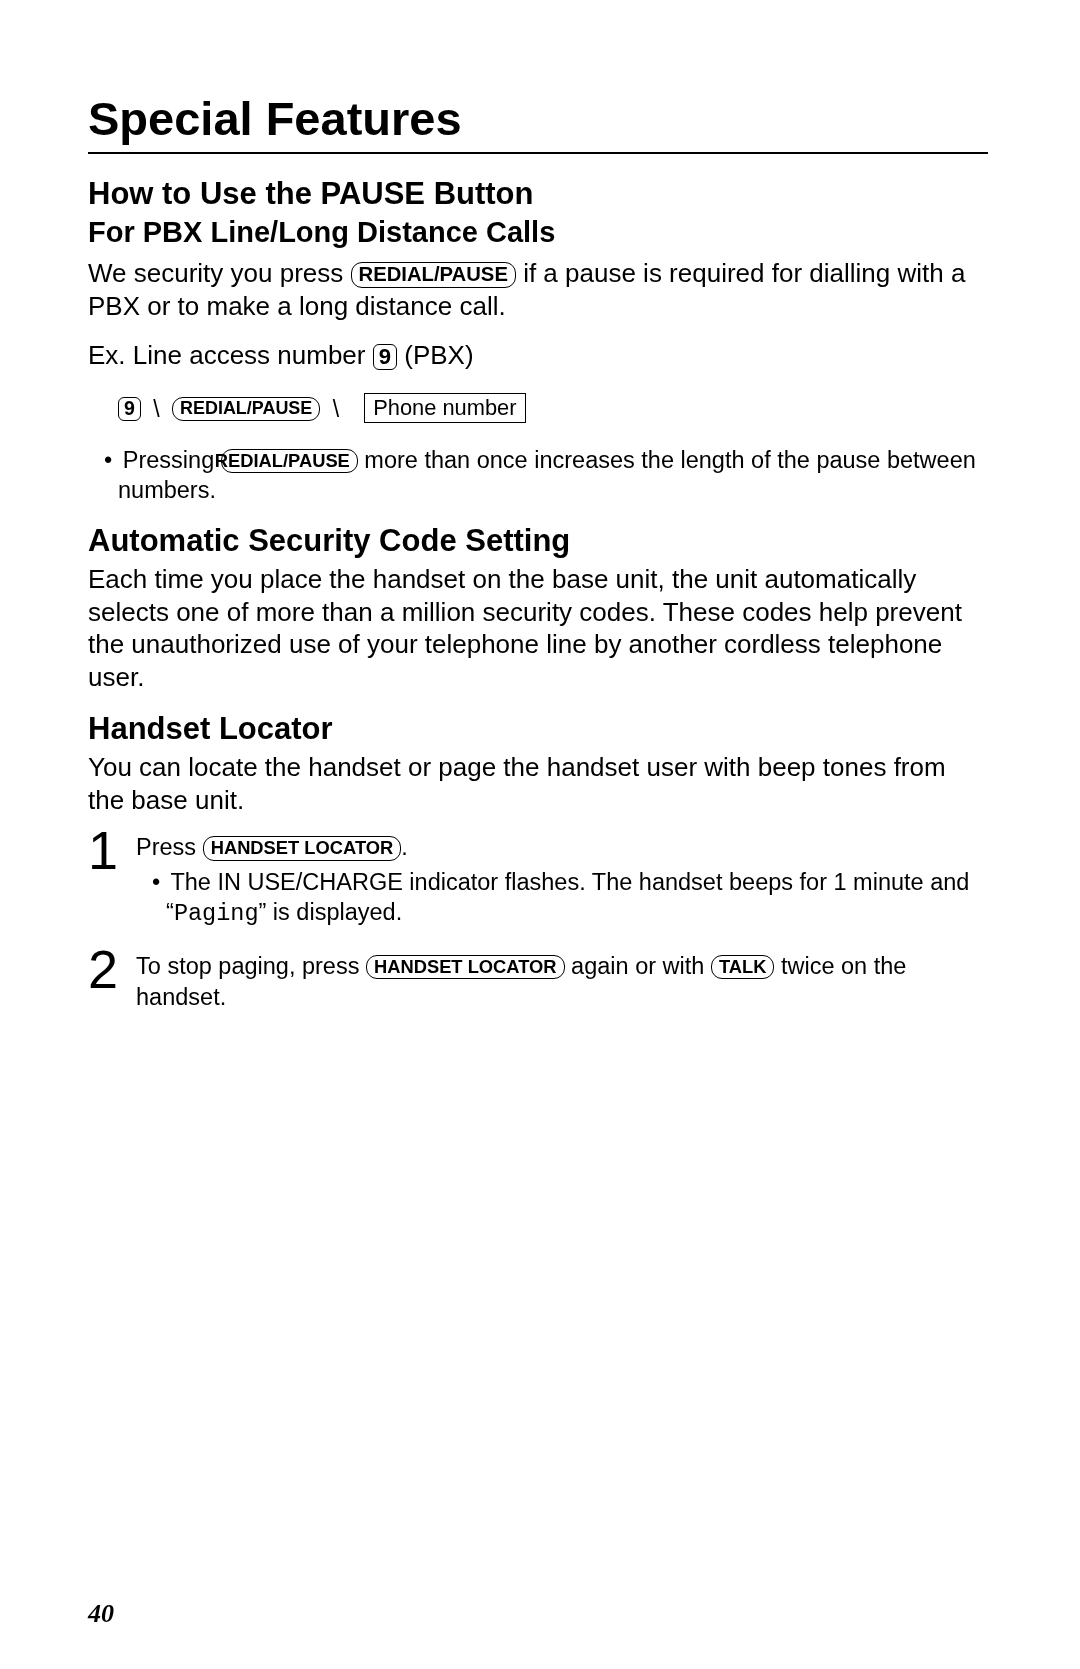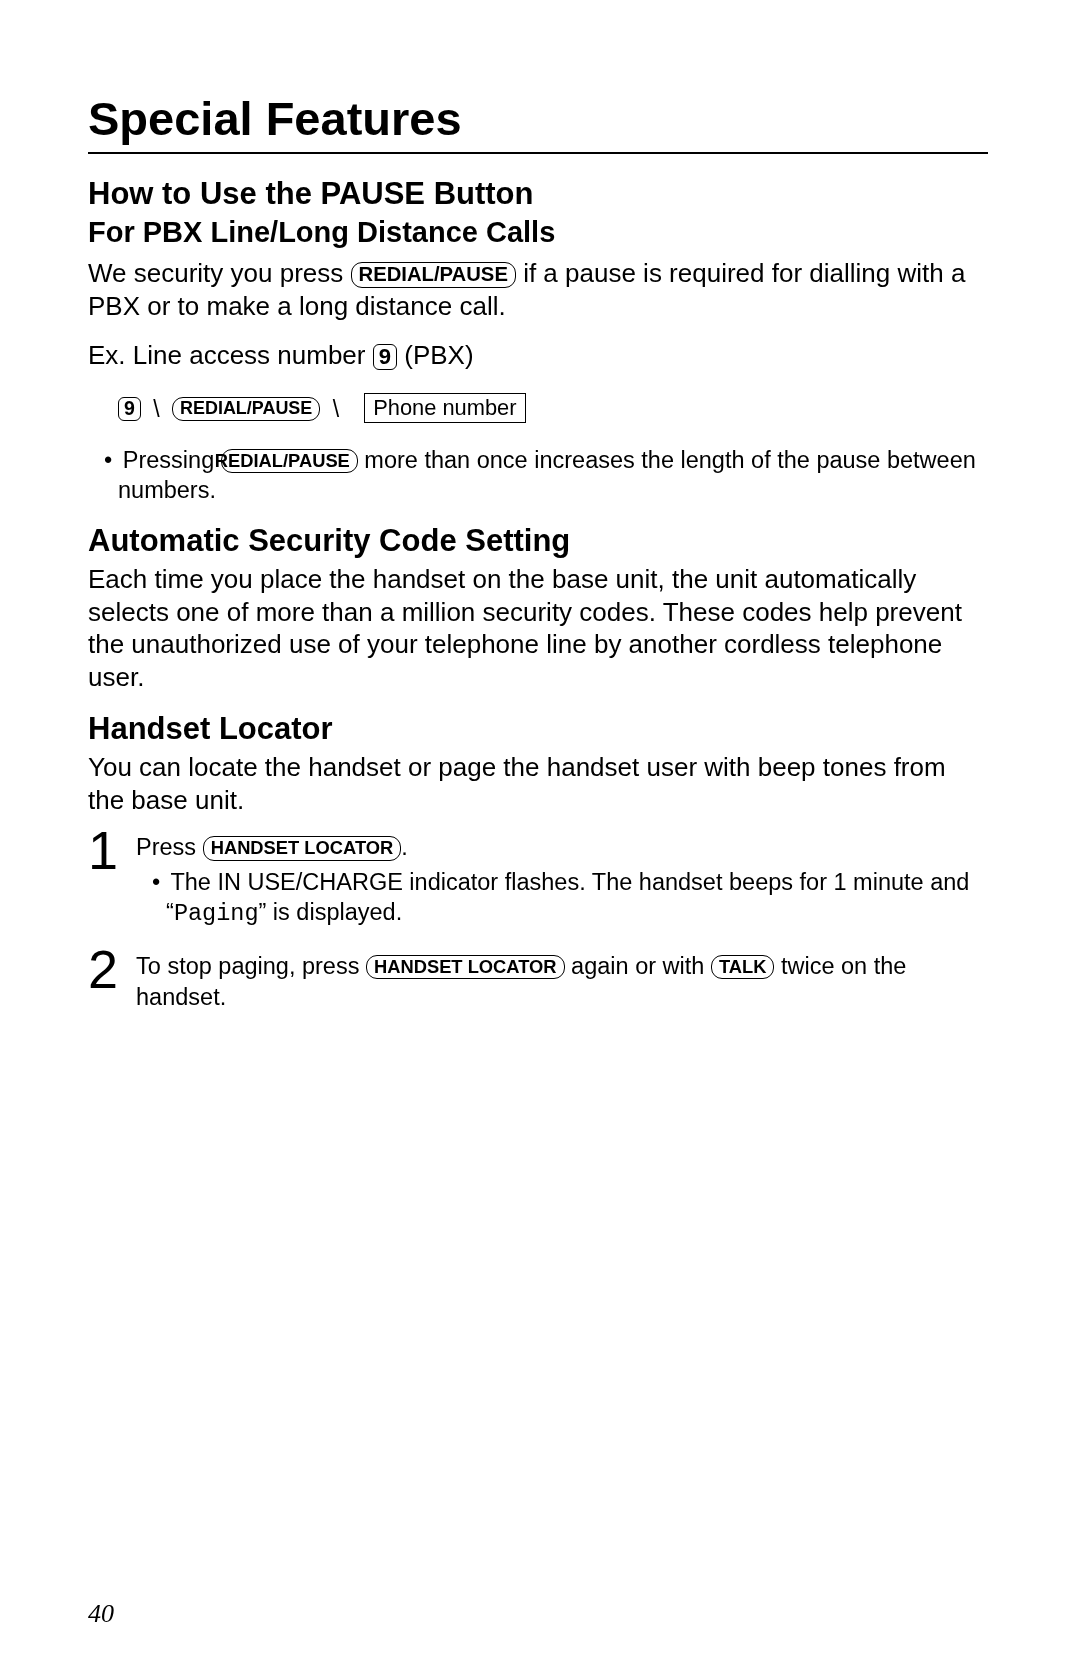--- a/index.html
+++ b/index.html
@@ -132,21 +132,21 @@
     margin-bottom: 0;
   }
   .mono {
     font-family: "Courier New", monospace;
   }
   .page-num {
     position: absolute;
     left: 88px;
     bottom: 40px;
     font-style: italic;
-    font-weight: normal;
+    font-weight: bold;
     font-family: "Times New Roman", serif;
     font-size: 26px;
   }
 </style>
 </head>
 <body>
 
 <div class="page">
 
   <h1 class="title">Special Features</h1>

